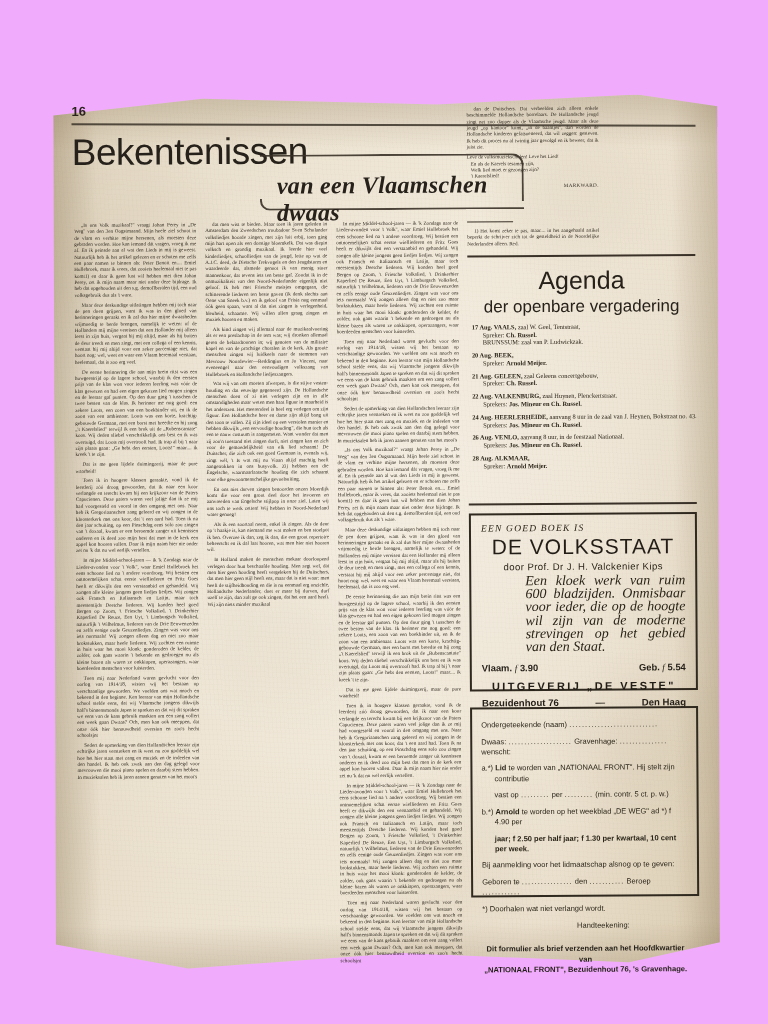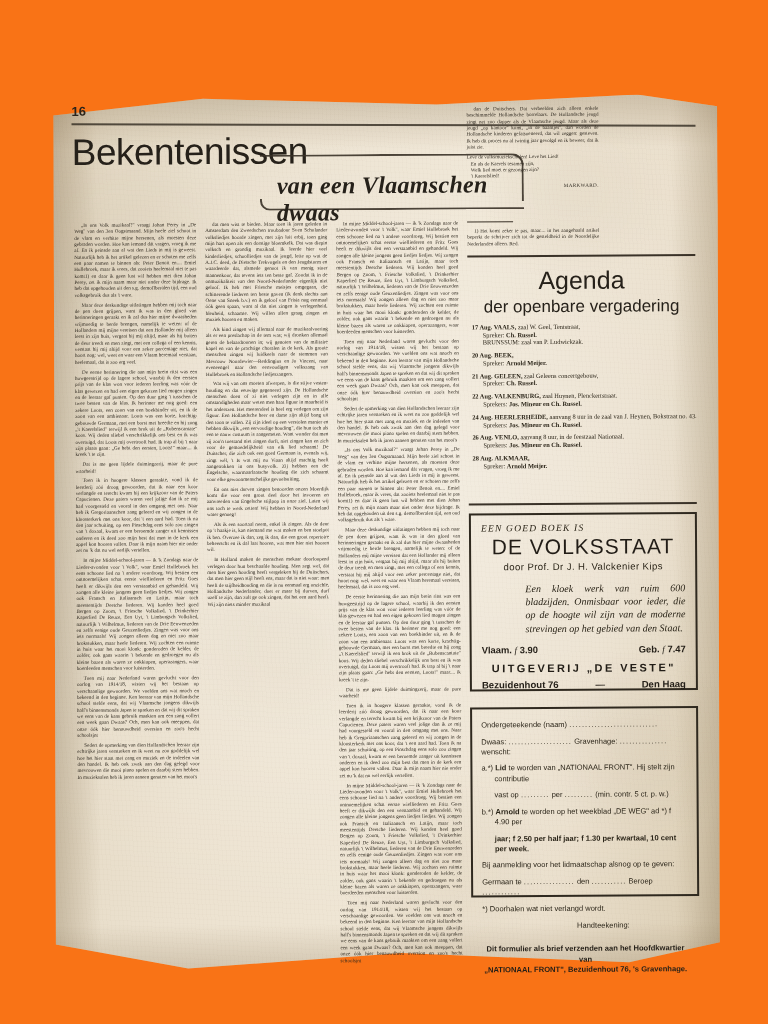--- a/index.html
+++ b/index.html
@@ -1,20 +1,20 @@
 <!DOCTYPE html>
 <html lang="nl"><head>
 <meta charset="utf-8">
 <title>Bekentenissen van een Vlaamschen dwaas — pagina 16</title>
 <style>
   html,body{margin:0;padding:0;background:#ffffff;}
   body{width:768px;height:1024px;overflow:hidden;font-family:"Liberation Serif",serif;}
 
   
-  #photo{position:absolute;inset:0;background:#f97316;}
+  #photo{position:absolute;inset:0;background:#f0abfc;}
 
   #sheet{
     position:absolute;left:52px;top:96px;width:668px;height:880px;
     background:
       radial-gradient(ellipse 120% 70% at 50% 45%, rgba(255,255,255,.30), rgba(255,255,255,0) 70%),
       linear-gradient(100deg,#d8cbb4 0%, #e4d9c4 10%, #ece2d0 32%, #efe6d5 55%, #eadfcc 78%, #ddd0b7 95%, #cec0a6 100%);
     box-shadow:0 2px 7px rgba(90,75,50,.35), 0 10px 22px rgba(110,95,65,.18);
     transform:rotate(-0.35deg);
     clip-path:polygon(0.6% 2.0%, 23% 0.2%, 58% 1.0%, 88% 0.0%, 100% 1.4%,
                       99.6% 96.4%, 86% 98.6%, 52% 97.4%, 20% 99.0%, 0.2% 96.2%);
@@ -108,22 +108,22 @@
 
   
   .adbox{position:absolute;left:417px;top:418px;width:228px;height:178px;
          border:2px solid #2f291f;box-sizing:border-box;padding:8px 10px 0 10px;}
   .ad-kicker{font-family:"Liberation Serif",serif;font-style:italic;font-size:9.5px;
              letter-spacing:1.2px;color:#2b2519;}
   .ad-title{font-family:"Liberation Sans",sans-serif;font-size:21px;font-weight:400;
             letter-spacing:1px;color:#22 1d17;color:#221d17;margin-top:2px;text-align:center;}
   .ad-author{font-family:"Liberation Sans",sans-serif;font-size:9.6px;color:#2b2519;
              text-align:center;margin-top:2px;letter-spacing:.4px;}
-  .ad-blurb{font-family:"Liberation Serif",serif;font-style:italic;font-size:10px;
-            line-height:13.2px;color:#2b2519;text-align:justify;margin:10px 0 0 44px;}
+  .ad-blurb{font-family:"Liberation Serif",serif;font-style:italic;font-size:14px;
+            line-height:13.2px;color:#2b2519;text-align:justify;margin:2px 0 0 44px;}
   .ad-prices{display:flex;justify-content:space-between;margin-top:9px;
              font-family:"Liberation Sans",sans-serif;font-weight:700;font-size:9.4px;color:#241f18;}
   .ad-prices .f{font-family:"Liberation Serif",serif;font-style:italic;font-weight:400;}
   .ad-pub{font-family:"Liberation Sans",sans-serif;font-weight:700;font-size:11px;
           letter-spacing:2.4px;text-align:center;margin-top:7px;color:#221d17;}
   .ad-addr{display:flex;justify-content:space-between;align-items:center;margin-top:5px;
            font-family:"Liberation Sans",sans-serif;font-weight:700;font-size:9.6px;color:#241f18;}
 
   
   .formbox{position:absolute;left:417px;top:612px;width:228px;height:190px;
@@ -306,21 +306,21 @@
       <div class="ad-blurb">Een kloek werk van ruim 600 bladzijden. Onmisbaar voor ieder, die op de hoogte wil zijn van de moderne strevingen op het gebied van den Staat.</div>
       <div class="ad-prices">
         <span>
           <span>Vlaam.</span>
           <span class="f">f</span>
           <span>3.90</span>
         </span>
         <span>
           <span>Geb.</span>
           <span class="f">f</span>
-          <span>7.47</span>
+          <span>5.54</span>
         </span>
       </div>
       <div class="ad-pub">UITGEVERIJ  „DE  VESTE"</div>
       <div class="ad-addr">
         <span>Bezuidenhout 76</span>
         <span>—</span>
         <span>Den Haag</span>
       </div>
     </div>
 
@@ -356,21 +356,21 @@
         <b>Arnold</b>
         <span>te worden op het weekblad „DE WEG" ad *)  f 4.90 per</span>
       </span>
       <span class="fl hang2">
         <b>jaar; f 2.50 per half jaar; f 1.30 per kwartaal, 10 cent per week.</b>
       </span>
 
       <span class="fl">Bij aanmelding voor het lidmaatschap alsnog op te geven:</span>
 
       <span class="fl">
-        <span>Germaan te</span>
+        <span>Geboren te</span>
         <span class="dots">................</span>
         <span>den</span>
         <span class="dots">...........</span>
         <span>Beroep</span>
         <span class="dots">............</span>
       </span>
 
       <span class="fl">*) Doorhalen wat niet verlangd wordt.</span>
 
       <div class="sign">Handteekening:</div>

